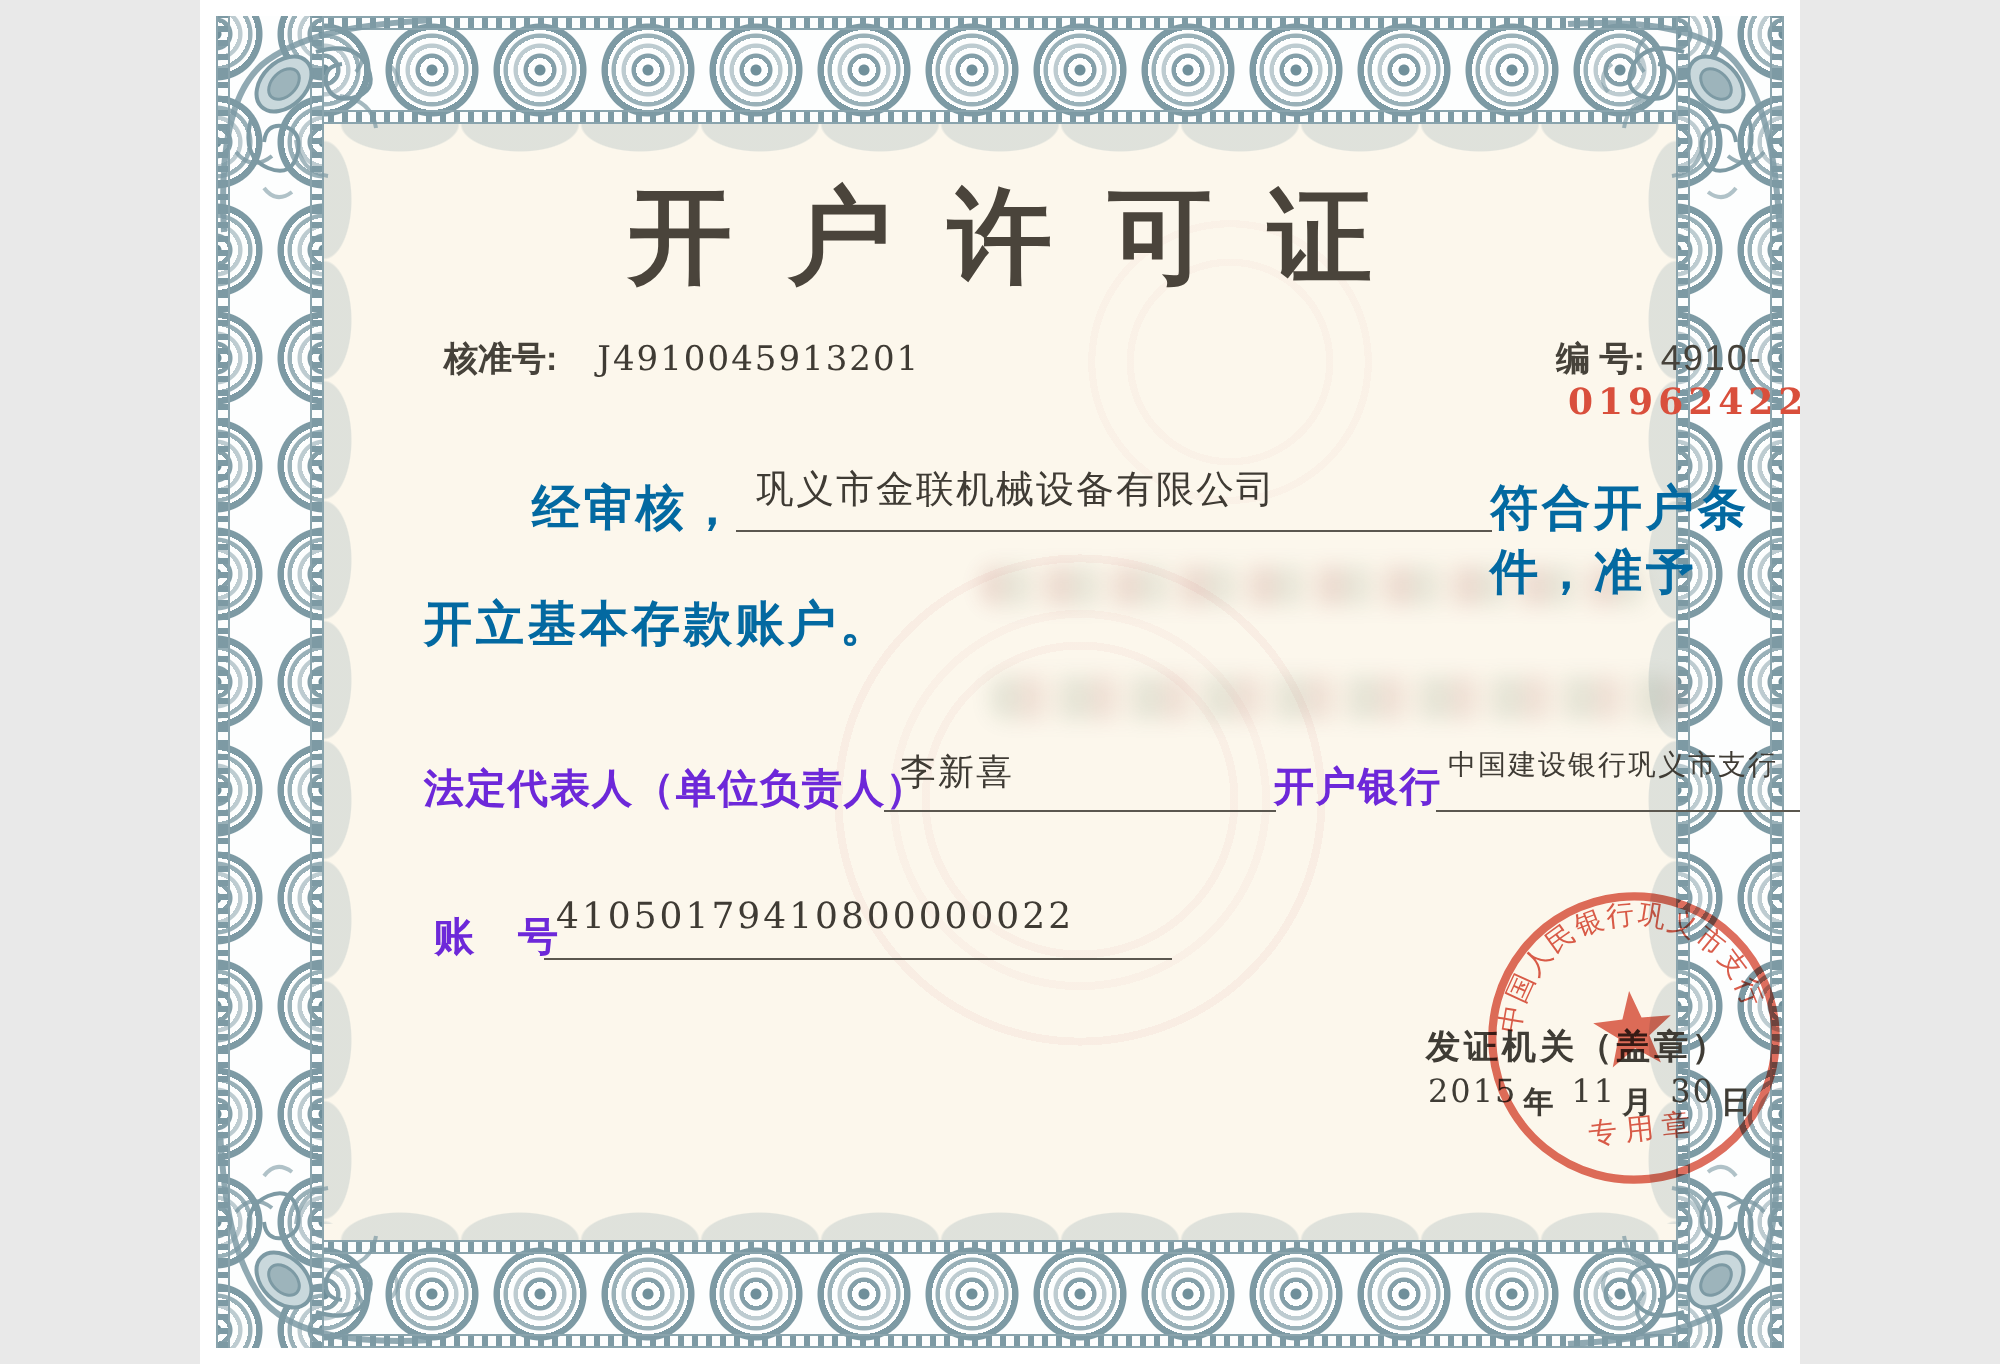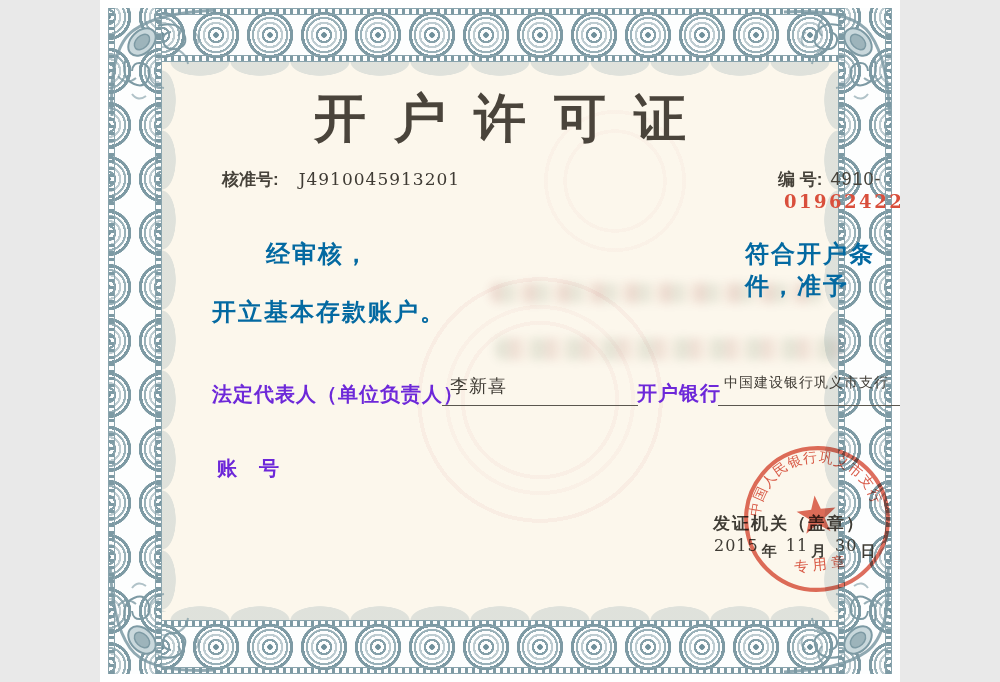--- a/index.html
+++ b/index.html
@@ -219,30 +219,32 @@
 
     <div class="approval">
       <span class="meta-label">核准号:</span><span class="serif-val">J4910045913201</span>
     </div>
 
     <div class="serial">
       <span class="meta-label">编 号:</span><span class="prefix">4910-</span><span class="red">01962422</span>
     </div>
 
     <div class="big-text reviewed-prefix">经审核，</div>
+    <div class="company-field serif-val">巩义市金联机械设备有限公司</div>
     <div class="big-text reviewed-suffix">符合开户条件，准予</div>
     <div class="big-text open-line">开立基本存款账户。</div>
 
     <div class="field-label legal-label">法定代表人（单位负责人）</div>
     <div class="legal-field serif-val">李新喜</div>
 
     <div class="field-label bank-label">开户银行</div>
     <div class="bank-field serif-val">中国建设银行巩义市支行</div>
 
     <div class="field-label account-label">账　号</div>
+    <div class="account-field serif-val">41050179410800000022</div>
 
     <div class="issuer-label">发证机关（盖章）</div>
     <div class="date-line">
       <span class="d-num">2015</span><span class="d-unit">年</span><span class="d-num">11</span><span class="d-unit">月</span><span class="d-num">30</span><span class="d-unit">日</span>
     </div>
   </div>
 
   <div class="seal">
     <svg viewBox="0 0 150 150">
       <circle cx="75" cy="75" r="69" fill="none" stroke="#d5402c" stroke-width="4" opacity=".9"></circle>

